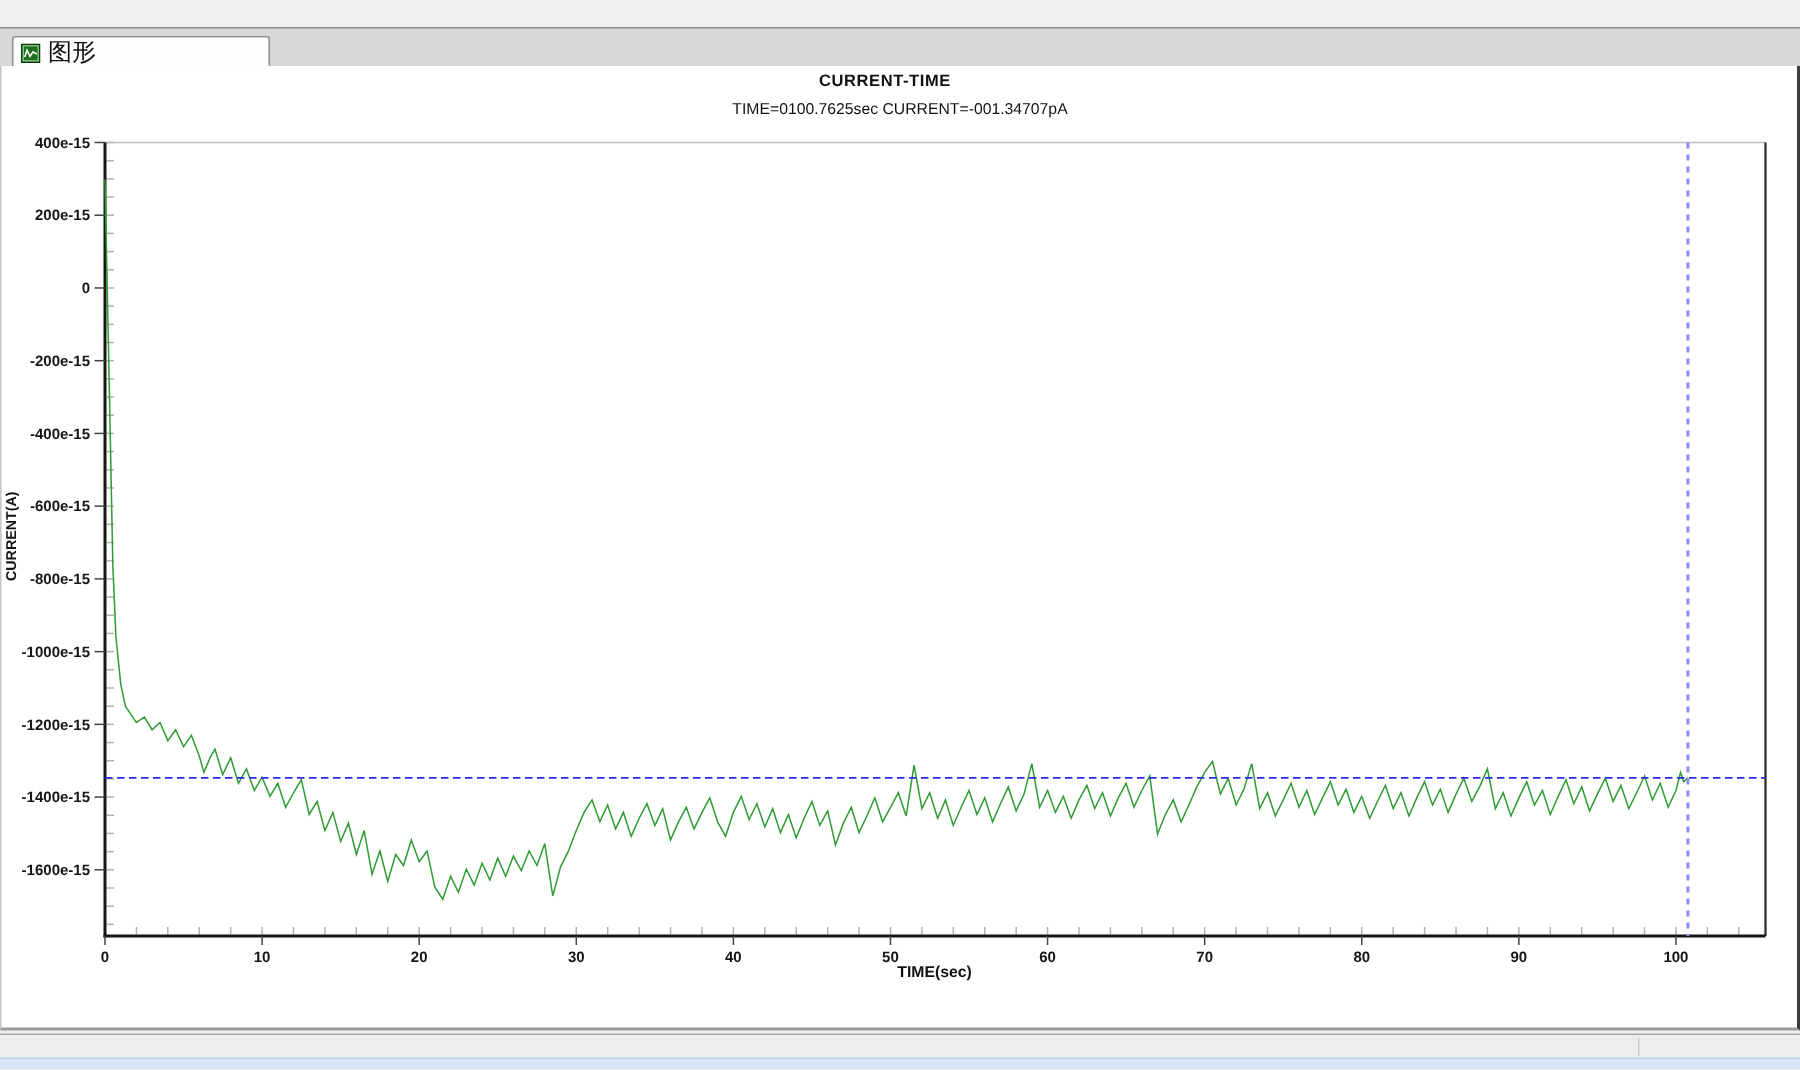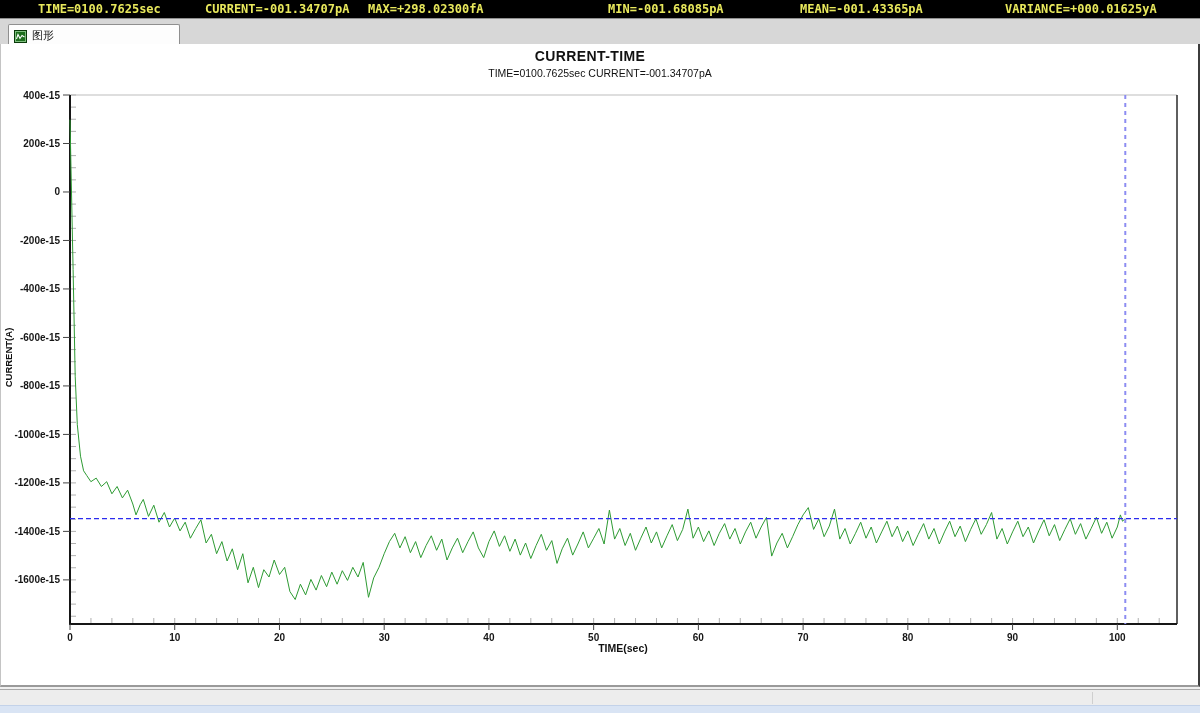--- a/index.html
+++ b/index.html
@@ -8,54 +8,46 @@
   
   .topbar{position:absolute;left:0;top:0;width:1200px;height:18px;background:#000;}
   .readout{position:absolute;top:2px;font-family:"DejaVu Sans Mono", monospace;
            font-size:12px;font-weight:bold;color:#e8e85c;white-space:pre;}
   
   .tabbar{position:absolute;left:0;top:18px;width:1200px;height:26px;background:#d7d7d7;
           border-top:1px solid #8f8f8f;box-sizing:border-box;}
   .tab{position:absolute;left:8px;top:5px;width:172px;height:21px;background:#fdfdfd;
        border:1px solid #8f8f8f;border-bottom:none;border-radius:2px 2px 0 0;
        display:flex;align-items:center;gap:5px;padding-left:5px;box-sizing:border-box;}
-  .tab-label{font-size:11px;color:#111;}
+  .tab-label{font-size:16px;color:#111;}
   
   .panel{position:absolute;left:0;top:44px;width:1200px;height:643px;background:#ffffff;
          border-left:1px solid #c4c4c4;border-right:2px solid #3c3c3c;
          border-bottom:2px solid #9a9a9a;box-sizing:border-box;}
   .chart-title{position:absolute;left:0;top:48px;width:1180px;text-align:center;
-               font-size:14px;font-weight:bold;color:#111;letter-spacing:.4px;}
+               font-size:11px;font-weight:bold;color:#111;letter-spacing:.4px;}
   .chart-subtitle{position:absolute;left:0;top:67px;width:1200px;text-align:center;
                   font-size:10.5px;font-weight:normal;color:#111;}
   .ylabel{position:absolute;left:-27px;top:352px;width:70px;text-align:center;
           transform:rotate(-90deg);font-size:9.5px;font-weight:bold;color:#111;}
   .xlabel{position:absolute;left:0px;top:642px;width:1246px;text-align:center;
           font-size:10.5px;font-weight:bold;color:#111;}
   svg.chart{position:absolute;left:0;top:0;}
   
   .statusbar{position:absolute;left:0;top:689px;width:1200px;height:16px;background:#ededed;
              border-top:1px solid #a8a8a8;box-sizing:border-box;}
   .status-sep{position:absolute;left:1092px;top:2px;width:1px;height:12px;background:#cfcfcf;}
   .taskbar-strip{position:absolute;left:0;top:705px;width:1200px;height:8px;
                  background:#d9e4f4;border-top:1px solid #c3d2e9;box-sizing:border-box;}
 </style>
 </head>
 <body>
 
 <div class="window">
 
-  <div class="topbar">
-    <span class="readout" style="left:38px">TIME=0100.7625sec</span>
-    <span class="readout" style="left:205px">CURRENT=-001.34707pA</span>
-    <span class="readout" style="left:368px">MAX=+298.02300fA</span>
-    <span class="readout" style="left:608px">MIN=-001.68085pA</span>
-    <span class="readout" style="left:800px">MEAN=-001.43365pA</span>
-    <span class="readout" style="left:1005px">VARIANCE=+000.01625yA</span>
-  </div>
 
   <div class="tabbar">
     <div class="tab">
       <span style="display:inline-block;width:13px;height:13px;">
         <svg width="13" height="13" viewBox="0 0 13 13">
           <rect x="0.5" y="0.5" width="12" height="12" fill="#1d6e1d" stroke="#0a3a0a"></rect>
           <rect x="1.5" y="1.5" width="10" height="10" fill="none" stroke="#7fbf7f" stroke-width="1"></rect>
           <polyline points="2.5,9 4,4.5 6,8.5 8,5.5 10.5,7" fill="none" stroke="#ffffff" stroke-width="1.1"></polyline>
         </svg>
       </span>

